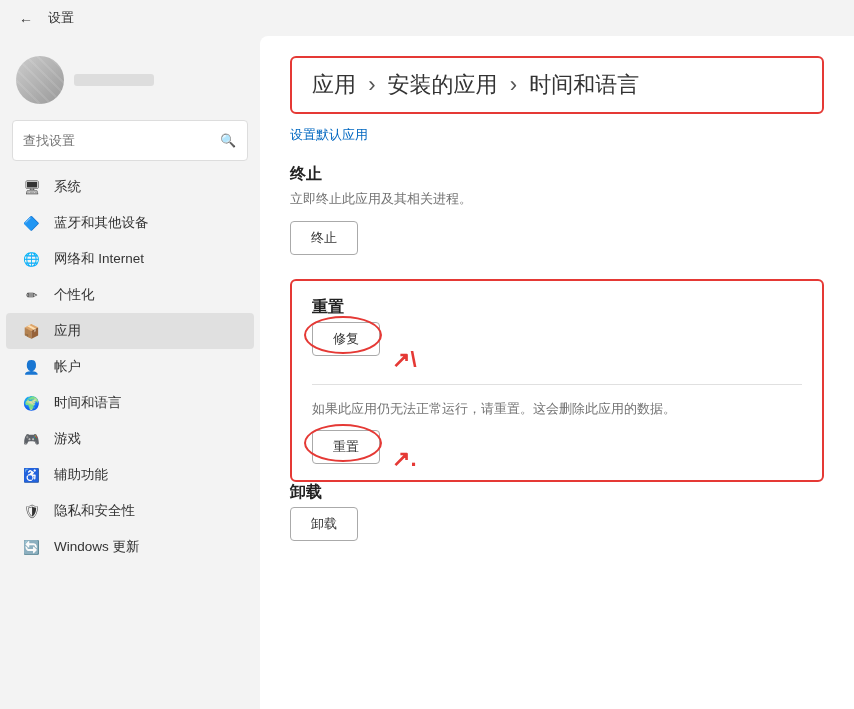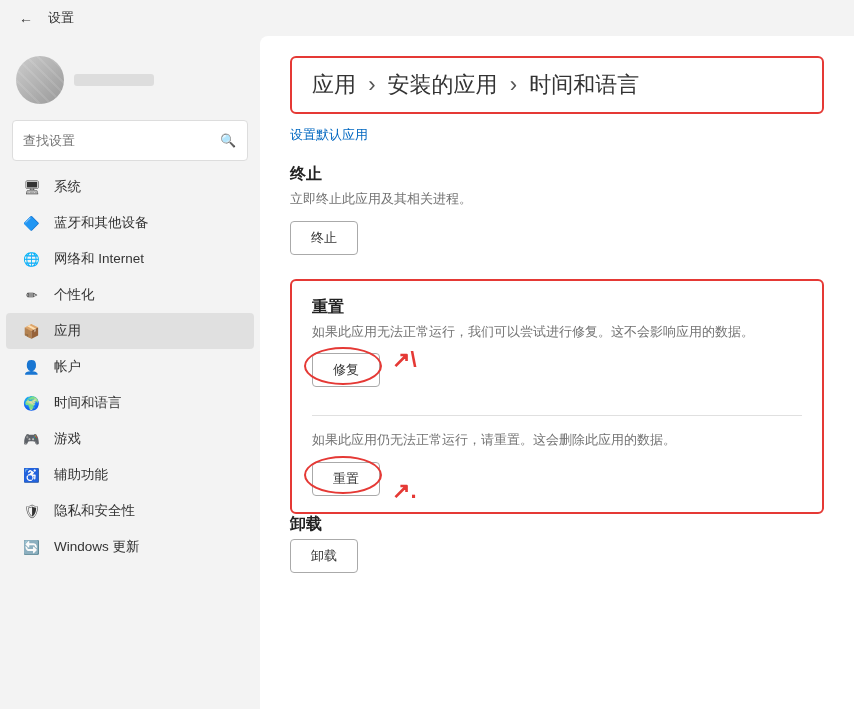--- a/index.html
+++ b/index.html
@@ -358,21 +358,20 @@
       <a class="default-app-link">设置默认应用</a>
 
       <div class="section">
         <div class="section-title">终止</div>
         <div class="section-desc">立即终止此应用及其相关进程。</div>
         <button class="action-btn">终止</button>
       </div>
 
       <div class="reset-section" style="position:relative;">
         <div class="section-title">重置</div>
-        <div class="section-desc">如果此应用无法正常运行，我们可以尝试进行修复。这不会影响应用的数据。</div>
         
         <div style="position:relative; display:inline-block; margin-bottom:14px;">
           <button class="action-btn">修复</button>
           
           <div style="position:absolute; top:-6px; left:-8px; width:78px; height:38px; border:2.5px solid #e53935; border-radius:50%; pointer-events:none;"></div>
         </div>
         
         <span style="position:absolute; top:68px; left:100px; font-size:22px; color:#e53935; font-weight:bold; line-height:1;">↗\</span>
 
         <hr class="divider-line">

